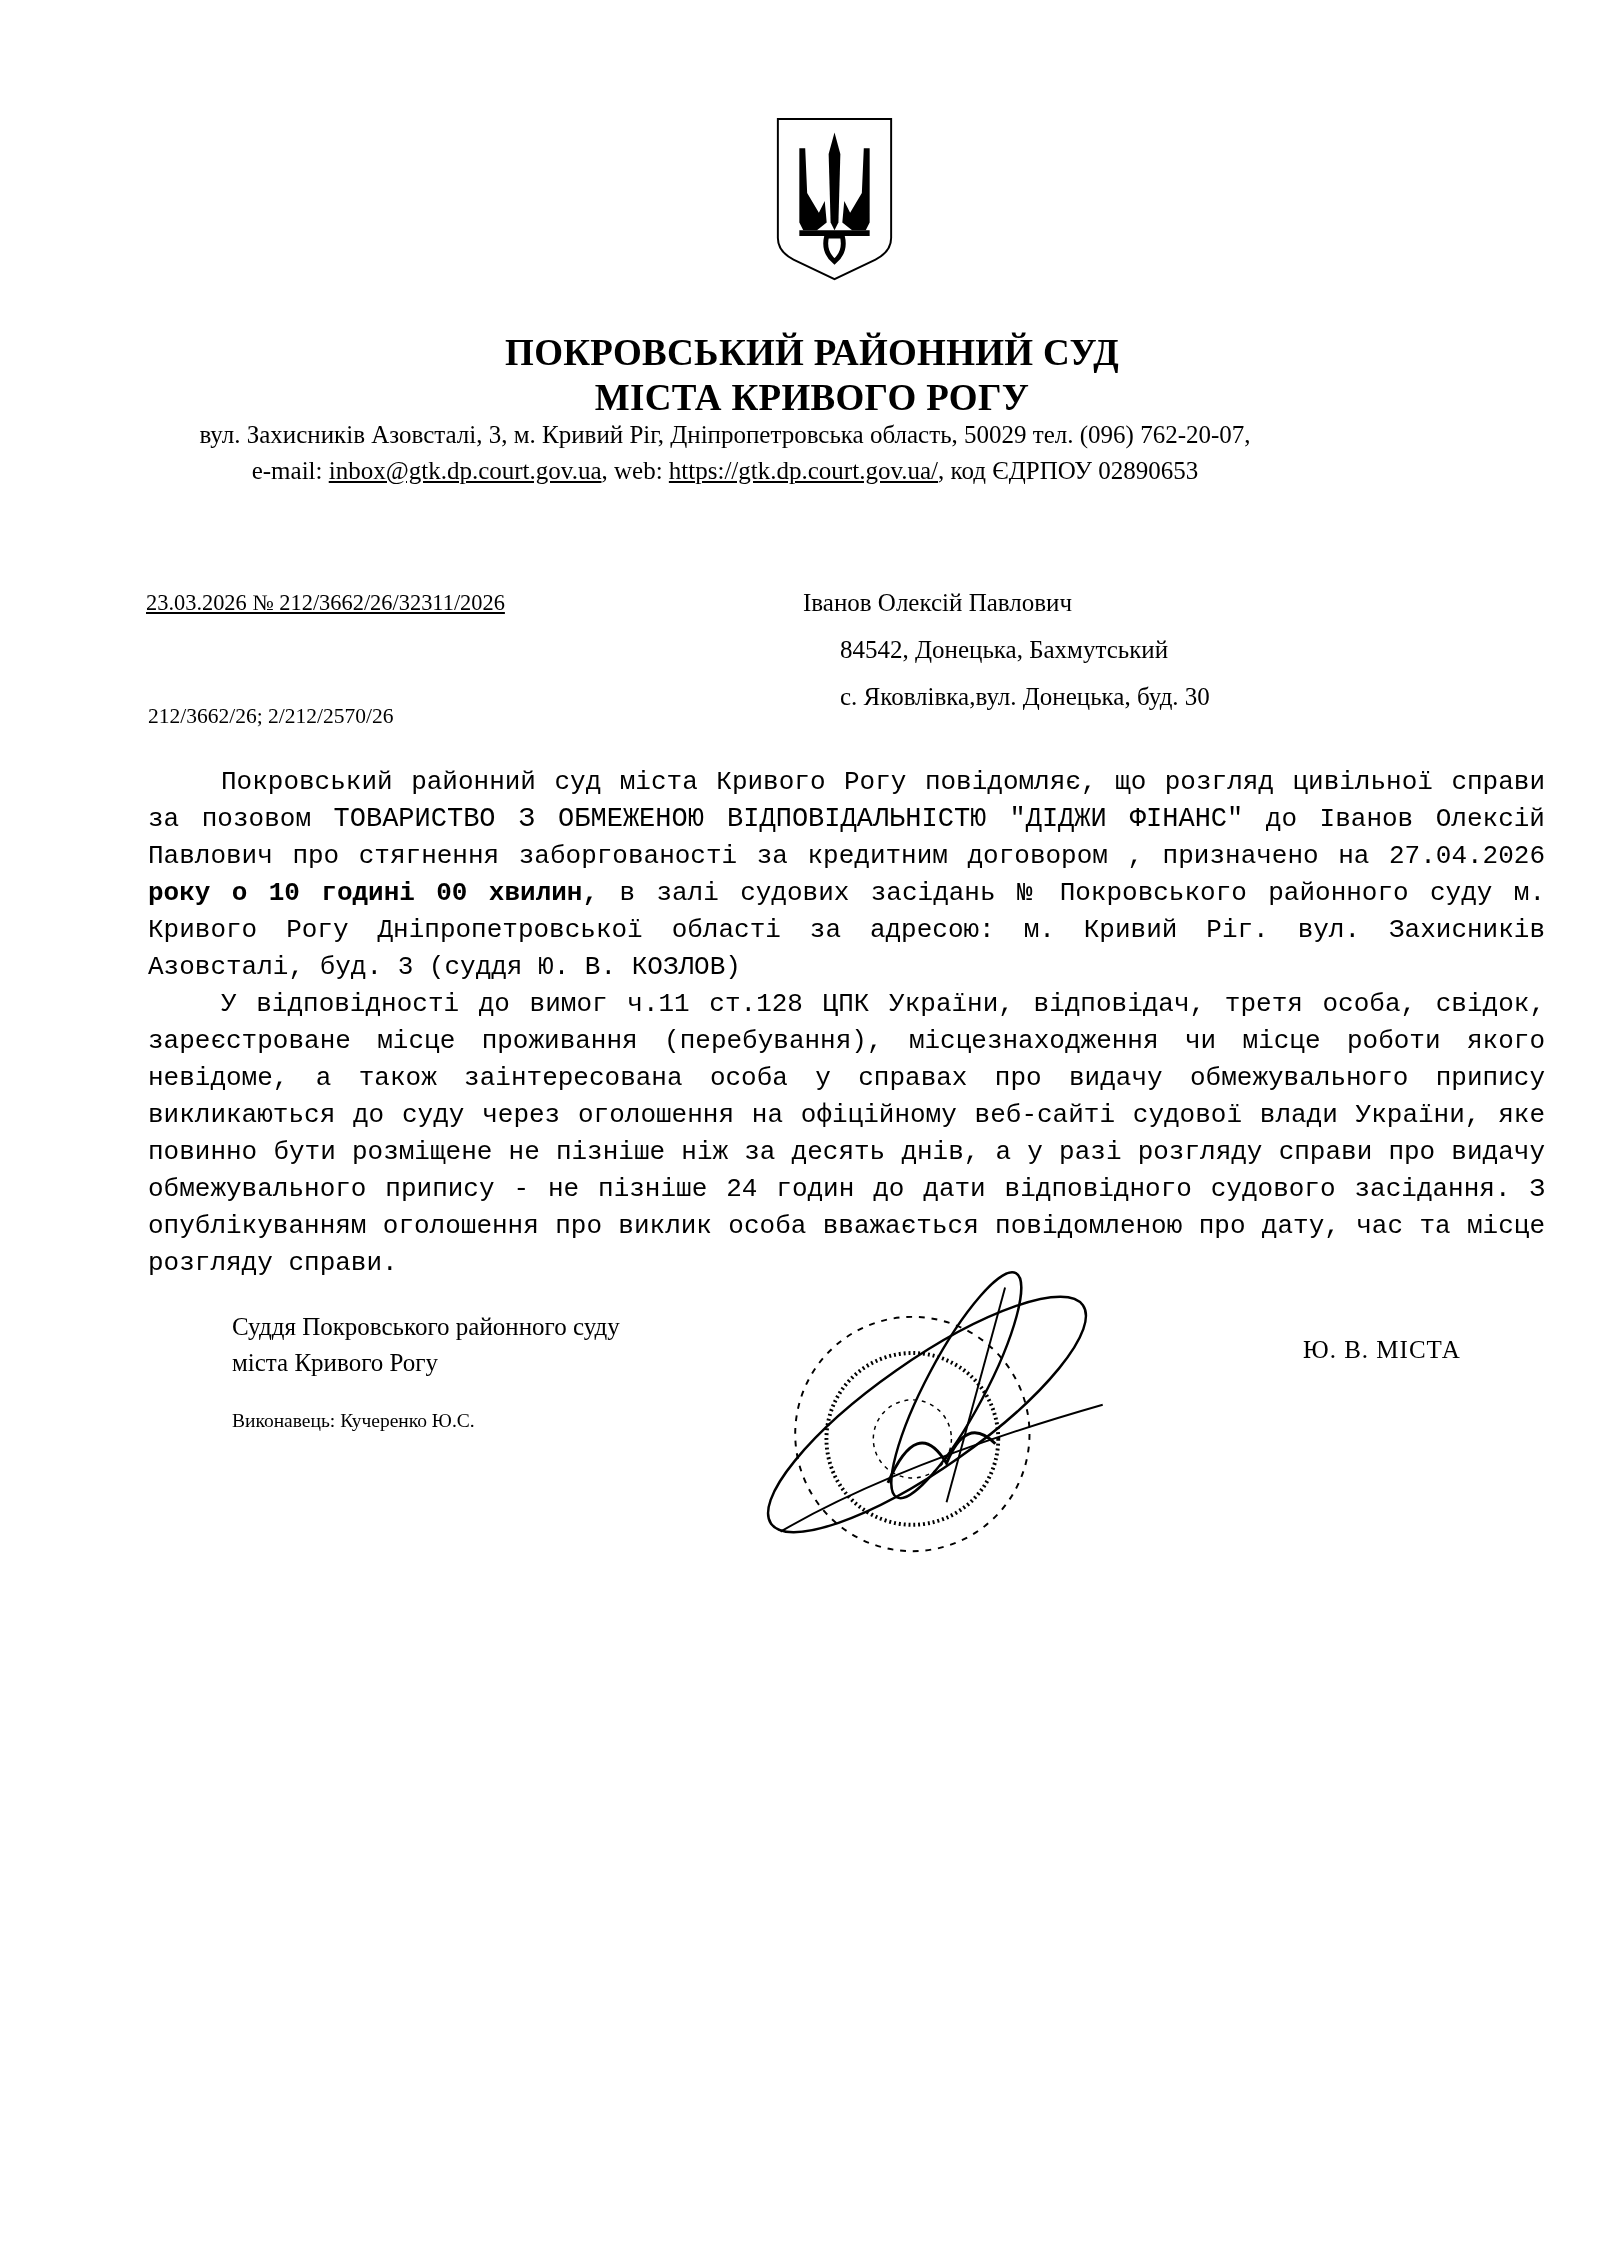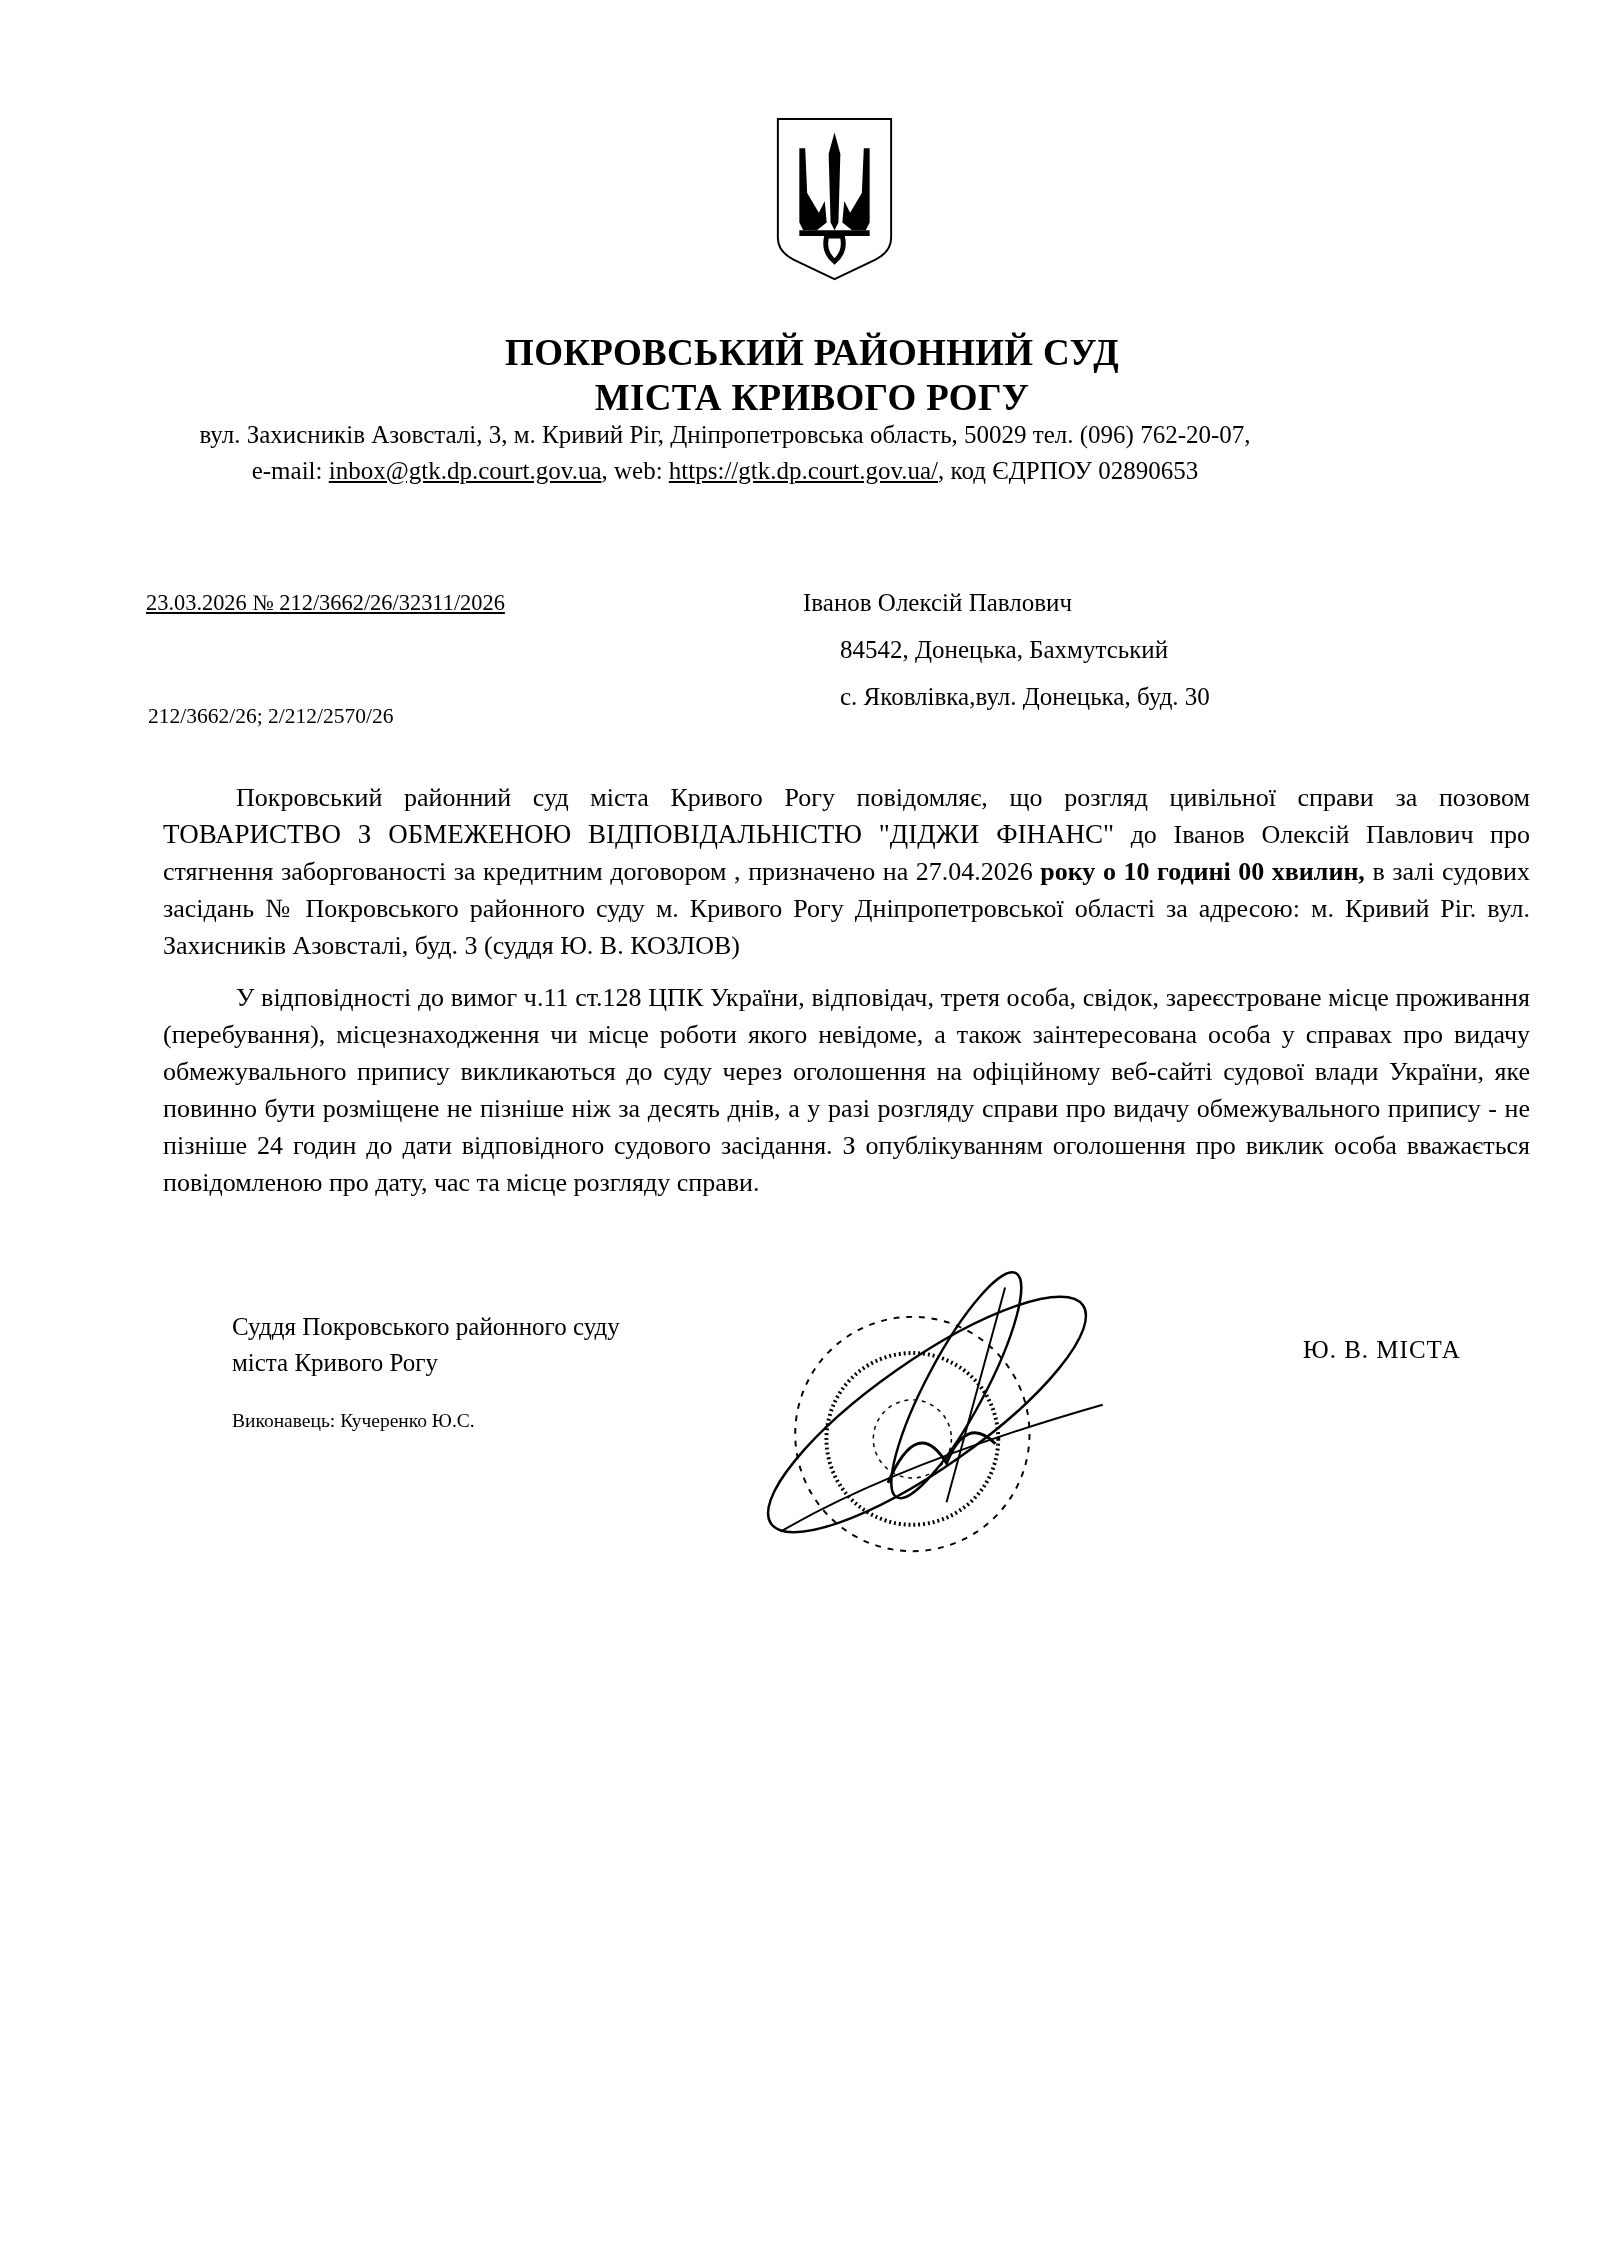--- a/index.html
+++ b/index.html
@@ -22,21 +22,21 @@
     .addr2 { top: 453px; }
     u { }
     .outno { left: 146px; top: 590px; font-size: 22.4px; text-decoration: underline; }
     .caseno { left: 148px; top: 704px; font-size: 21.5px; }
     .recipient { left: 803px; top: 585px; font-size: 25px; line-height: 36px; }
     .recipient .l2, .recipient .l3 { padding-left: 37px; margin-top: 11px; }
     .body-text {
       left: 148px; width: 1397px; top: 764px; font-size: 26px; line-height: 37px;
       text-align: justify;
     }
-    .body-text p { margin: 15px; text-indent: 73px; }
+    .body-text p { margin: 0; text-indent: 73px; font-family: Liberation Mono, monospace; }
     .caps { font-size: 27px; }
     .sign-left { left: 232px; top: 1309px; font-size: 25px; line-height: 36px; }
     .executor { left: 232px; top: 1410px; font-size: 19.5px; }
     .sign-right { left: 1303px; top: 1336px; font-size: 25px; letter-spacing: 1px; }
     .stamp { left: 722px; top: 1268px; width: 410px; height: 293px; }
   </style>
 </head>
 <body>
 
 <div class="abs emblem">

